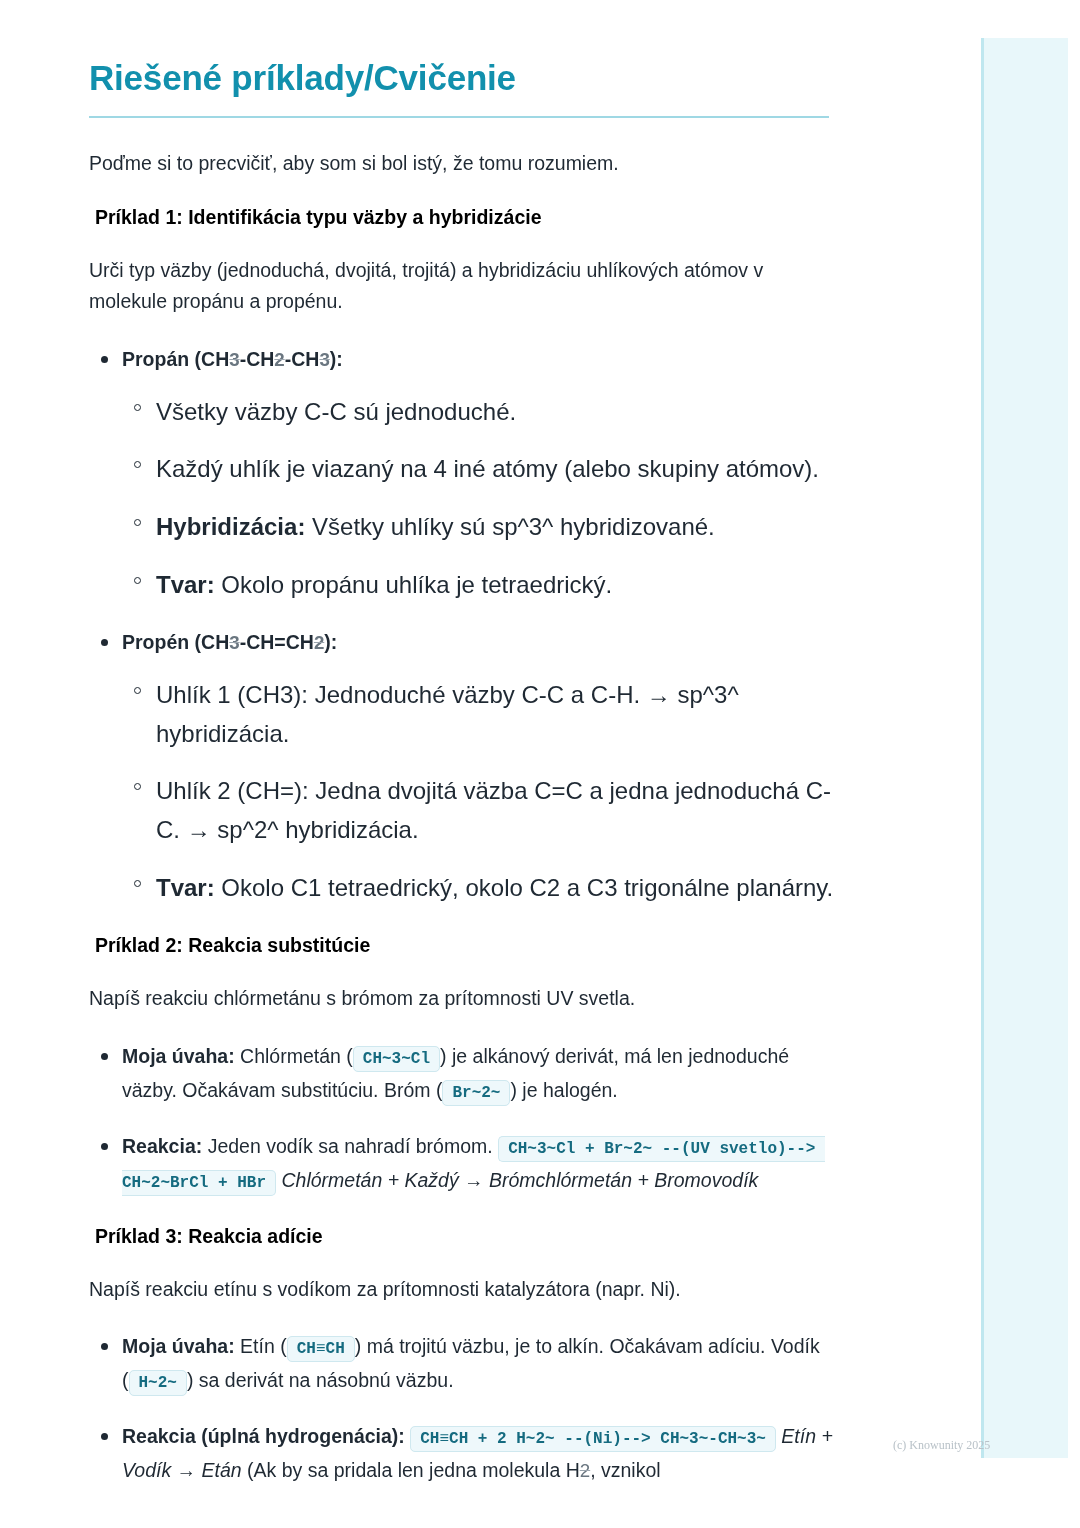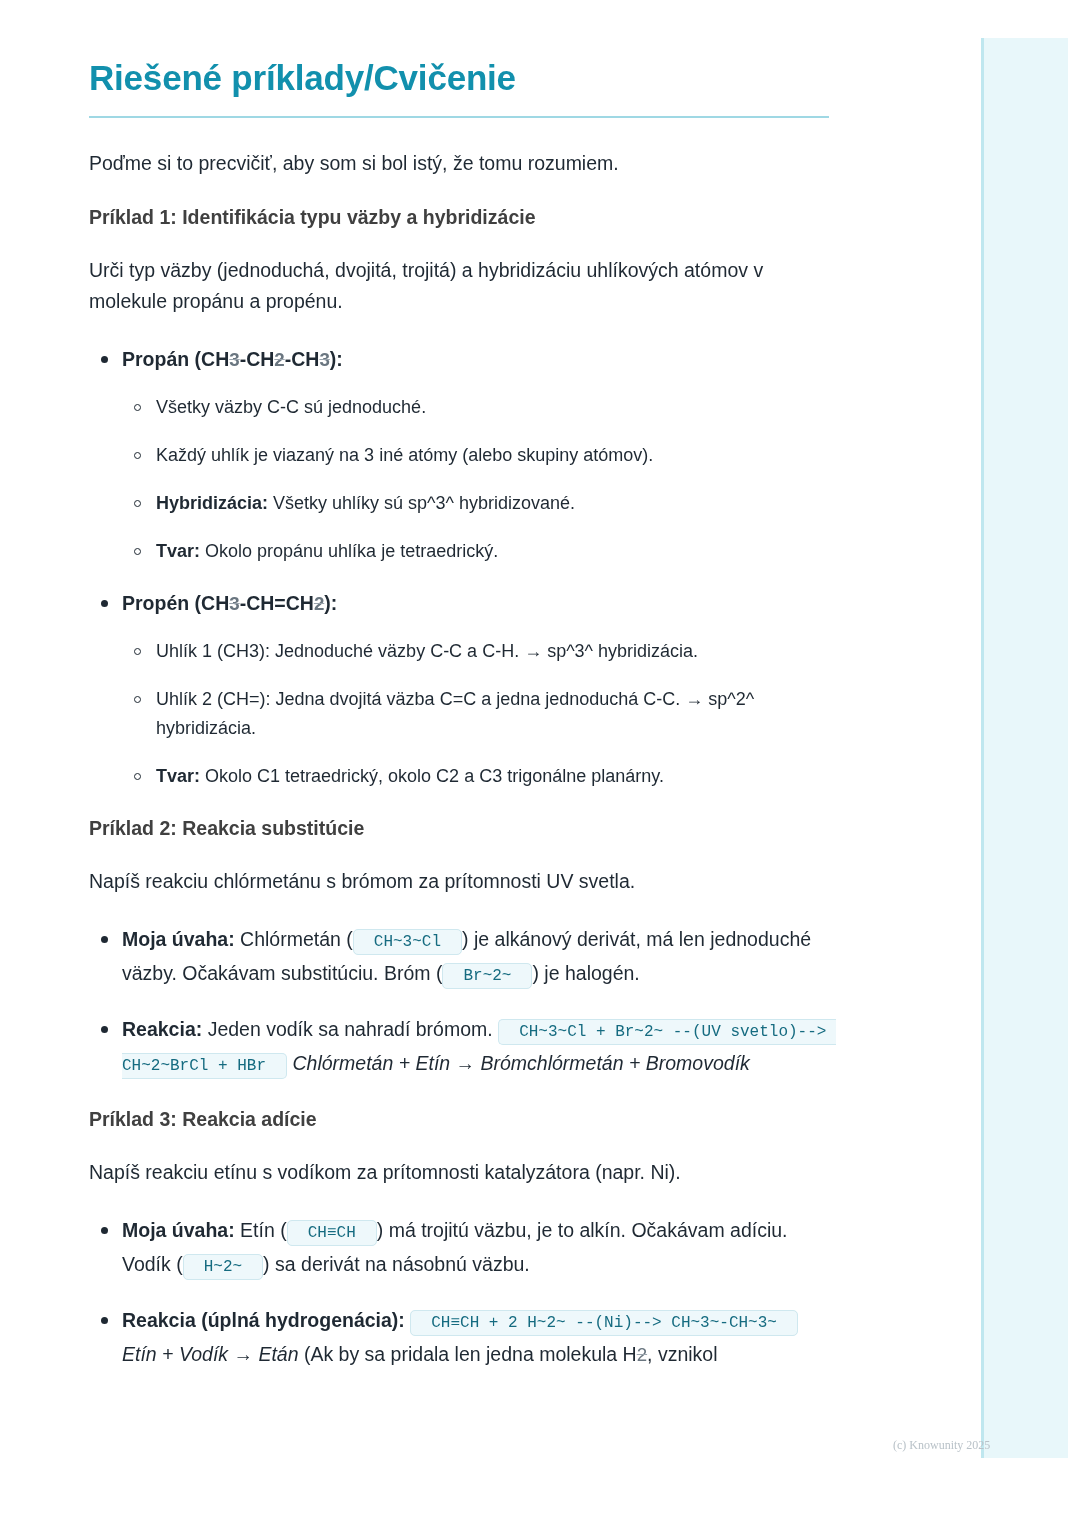--- a/index.html
+++ b/index.html
@@ -58,22 +58,22 @@
   }
   p.para {
     font-size: 19.5px;
     line-height: 1.62;
     margin: 0 0 26px 0;
     color: #1f2933;
   }
   h2.sub {
     font-size: 19.5px;
     font-weight: bold;
-    margin: 0 0 26px 0;
-    color: #404040;
+    margin: 0 0 26px 6px;
+    color: #000000;
   }
   ul.lvl1 {
     list-style: none;
     margin: 0 0 26px 0;
     padding: 0;
   }
   ul.lvl1 > li {
     position: relative;
     padding-left: 33px;
     margin-bottom: 22px;
@@ -92,21 +92,21 @@
   }
   ul.lvl2 {
     list-style: none;
     margin: 17px 0 0 0;
     padding: 0;
   }
   ul.lvl2 > li {
     position: relative;
     padding-left: 34px;
     margin-bottom: 19px;
-    font-size: 18px;
+    font-size: 24px;
     line-height: 1.62;
     font-weight: normal;
   }
   ul.lvl2 > li:last-child {
     margin-bottom: 0;
   }
   ul.lvl2 > li::before {
     content: "";
     position: absolute;
     left: 12px;
@@ -124,24 +124,25 @@
     color: #6a7680;
     text-decoration: line-through;
     text-decoration-color: #9aa4ad;
   }
   code.inline {
     font-family: "Liberation Mono", monospace;
     font-size: 16px;
     background: #eef8fb;
     border: 1px solid #cfe8ef;
     border-radius: 5px;
-    padding: 3px 20px;
+    padding: 3px 9px;
     color: #156b80;
     white-space: pre-wrap;
     line-height: 2.0;
+    font-weight: bold;
   }
   em.it {
     font-style: italic;
   }
   .watermark {
     position: absolute;
     left: 893px;
     top: 1438px;
     font-size: 12px;
     color: #b9c2c8;
@@ -164,21 +165,21 @@
     <p class="para">Poďme si to precvičiť, aby som si bol istý, že tomu rozumiem.</p>
 
     <h2 class="sub">Príklad 1: Identifikácia typu väzby a hybridizácie</h2>
     <p class="para">Urči typ väzby (jednoduchá, dvojitá, trojitá) a hybridizáciu uhlíkových atómov v molekule propánu a propénu.</p>
 
     <ul class="lvl1">
       <li>
         <span class="b"><span>Propán (CH</span><span class="sub-num">3</span><span>-CH</span><span class="sub-num">2</span><span>-CH</span><span class="sub-num">3</span><span>):</span></span>
         <ul class="lvl2">
           <li><span>Všetky väzby C-C sú jednoduché.</span></li>
-          <li><span>Každý uhlík je viazaný na 3 iné atómy (alebo skupiny atómov).</span></li>
+          <li><span>Každý uhlík je viazaný na 4 iné atómy (alebo skupiny atómov).</span></li>
           <li><span class="b">Hybridizácia:</span><span> Všetky uhlíky sú sp^3^ hybridizované.</span></li>
           <li><span class="b">Tvar:</span><span> Okolo propánu uhlíka je tetraedrický.</span></li>
         </ul>
       </li>
 
       <li>
         <span class="b"><span>Propén (CH</span><span class="sub-num">3</span><span>-CH=CH</span><span class="sub-num">2</span><span>):</span></span>
         <ul class="lvl2">
           <li><span>Uhlík 1 (CH3): Jednoduché väzby C-C a C-H. → sp^3^ hybridizácia.</span></li>
           <li><span>Uhlík 2 (CH=): Jedna dvojitá väzba C=C a jedna jednoduchá C-C. → sp^2^ hybridizácia.</span></li>
@@ -188,21 +189,21 @@
     </ul>
 
     <h2 class="sub">Príklad 2: Reakcia substitúcie</h2>
     <p class="para">Napíš reakciu chlórmetánu s brómom za prítomnosti UV svetla.</p>
 
     <ul class="lvl1">
       <li>
         <span class="b">Moja úvaha:</span><span> Chlórmetán (</span><code class="inline">CH~3~Cl</code><span>) je alkánový derivát, má len jednoduché väzby. Očakávam substitúciu. Bróm (</span><code class="inline">Br~2~</code><span>) je halogén.</span>
       </li>
       <li>
-        <span class="b">Reakcia:</span><span> Jeden vodík sa nahradí brómom. </span><code class="inline">CH~3~Cl + Br~2~ --(UV svetlo)--&gt; CH~2~BrCl + HBr</code><em class="it"> Chlórmetán + Etín → Brómchlórmetán + Bromovodík</em>
+        <span class="b">Reakcia:</span><span> Jeden vodík sa nahradí brómom. </span><code class="inline">CH~3~Cl + Br~2~ --(UV svetlo)--&gt; CH~2~BrCl + HBr</code><em class="it"> Chlórmetán + Každý → Brómchlórmetán + Bromovodík</em>
       </li>
     </ul>
 
     <h2 class="sub">Príklad 3: Reakcia adície</h2>
     <p class="para">Napíš reakciu etínu s vodíkom za prítomnosti katalyzátora (napr. Ni).</p>
 
     <ul class="lvl1">
       <li>
         <span class="b">Moja úvaha:</span><span> Etín (</span><code class="inline">CH≡CH</code><span>) má trojitú väzbu, je to alkín. Očakávam adíciu. Vodík (</span><code class="inline">H~2~</code><span>) sa derivát na násobnú väzbu.</span>
       </li>

